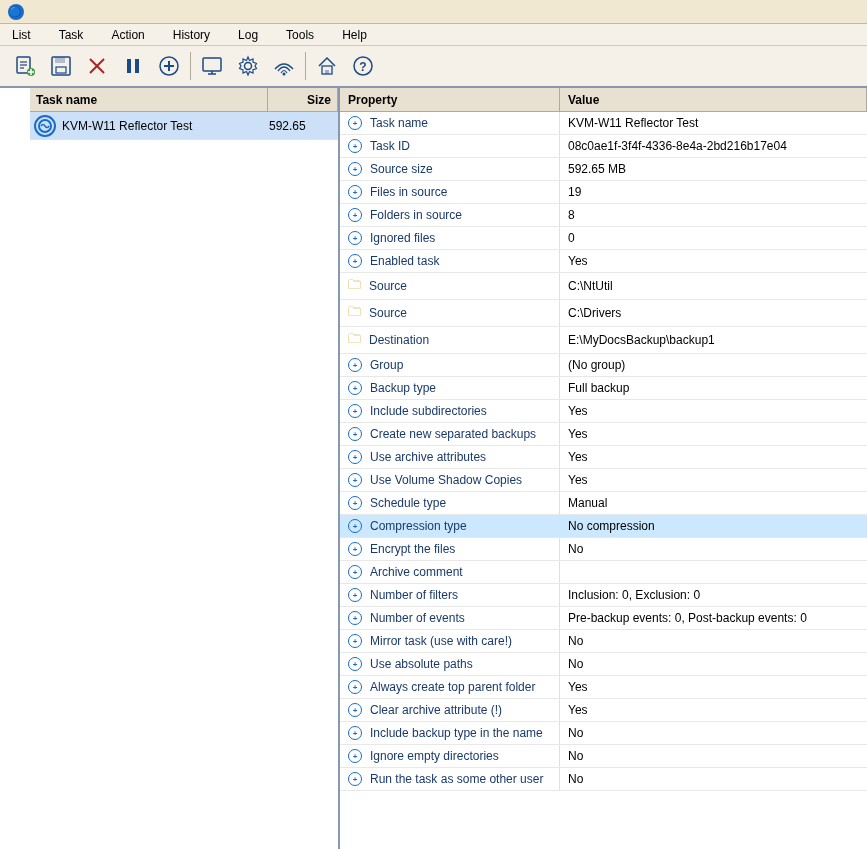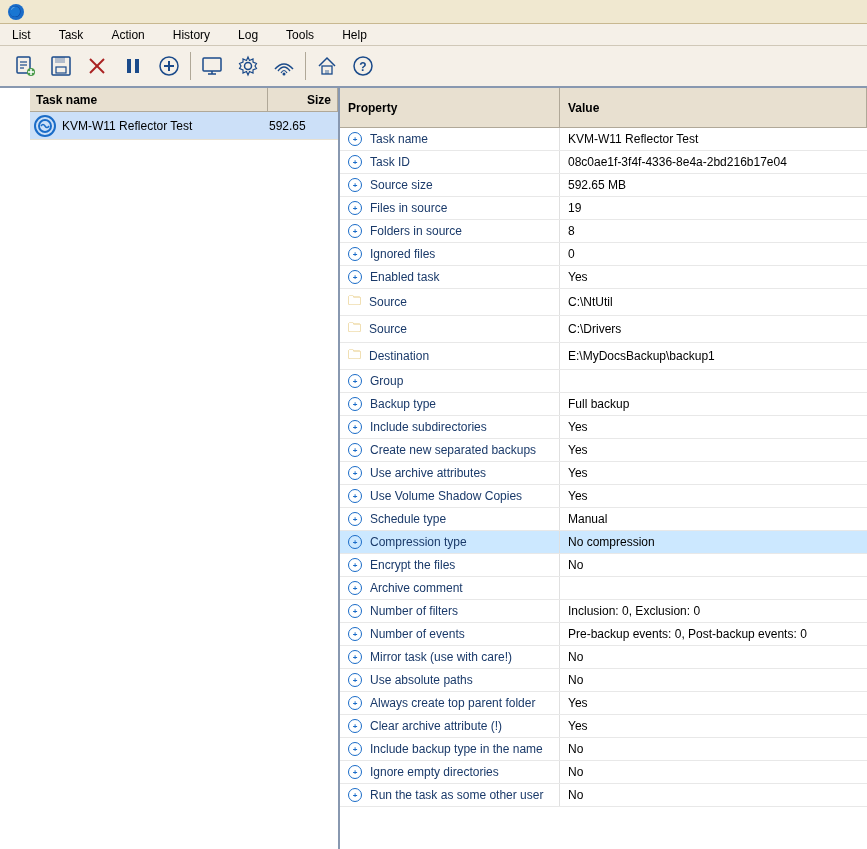--- a/index.html
+++ b/index.html
@@ -161,21 +161,21 @@
     
     #properties-panel {
       flex: 1;
       overflow-y: auto;
       background: white;
     }
     #prop-header {
       display: flex;
       background: #e8e0d0;
       border-bottom: 1px solid #b0a898;
-      height: 40px;
+      height: 24px;
       position: sticky;
       top: 0;
       z-index: 10;
     }
     .prop-col-header {
       display: flex;
       align-items: center;
       padding: 3px 8px;
       font-size: 12px;
       font-weight: bold;
@@ -442,20 +442,23 @@
       </div>
       <div class="prop-cell prop-cell-val">
         <span>E:\MyDocsBackup\backup1</span>
       </div>
     </div>
         <div class="prop-row">
       <div class="prop-cell prop-cell-name">
         <span class="prop-icon">+</span>
         <span>Group</span>
       </div>
+      <div class="prop-cell prop-cell-val">
+        <span>(No group)</span>
+      </div>
     </div>
         <div class="prop-row">
       <div class="prop-cell prop-cell-name">
         <span class="prop-icon">+</span>
         <span>Backup type</span>
       </div>
       <div class="prop-cell prop-cell-val">
         <span>Full backup</span>
       </div>
     </div>

